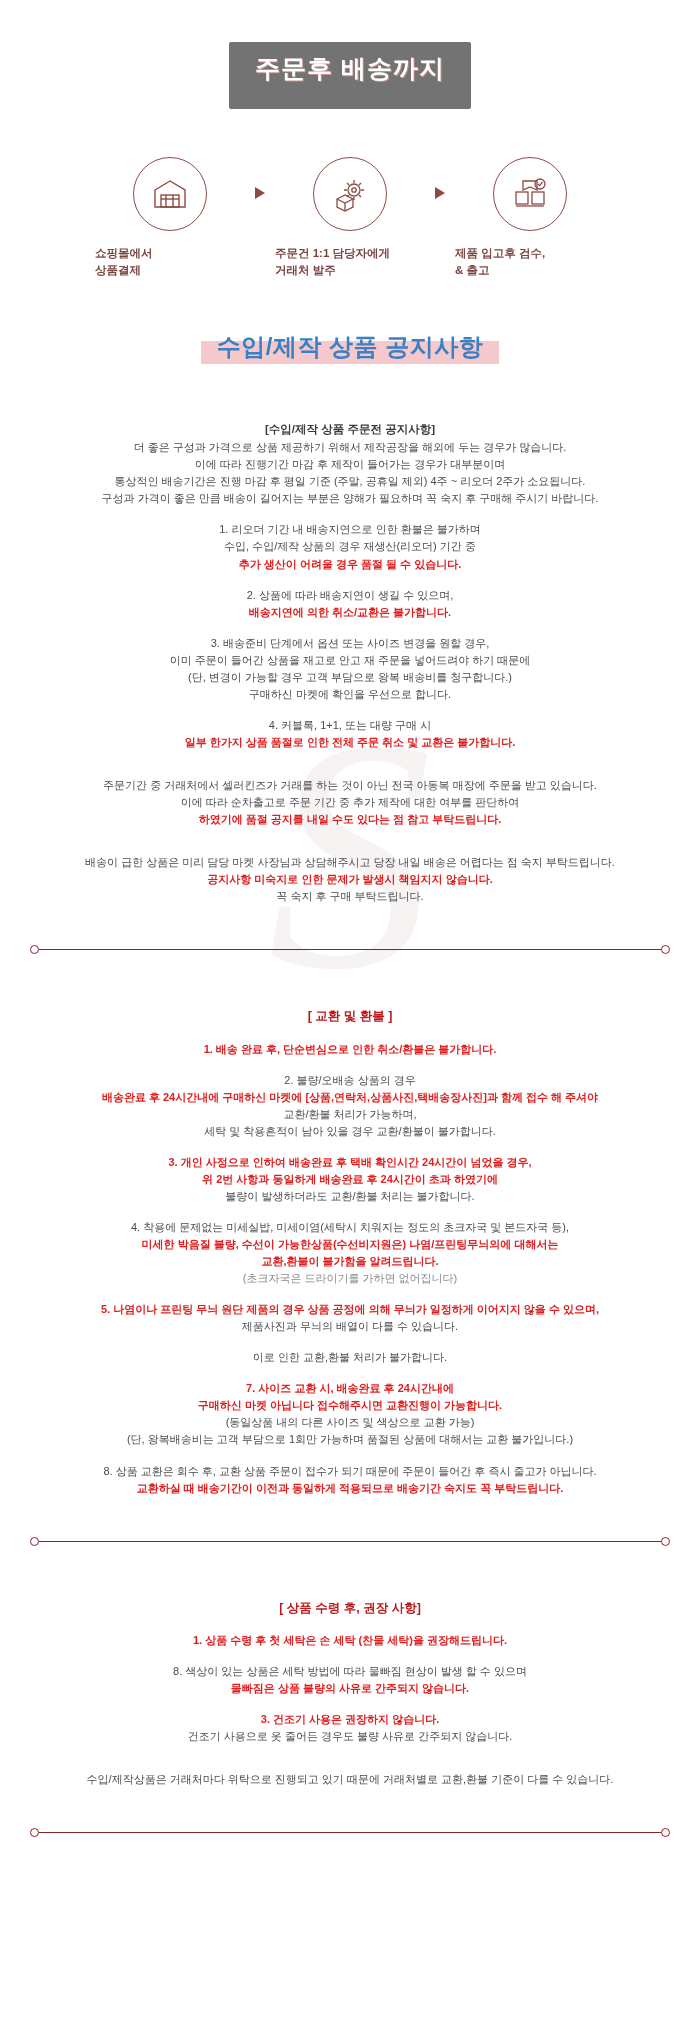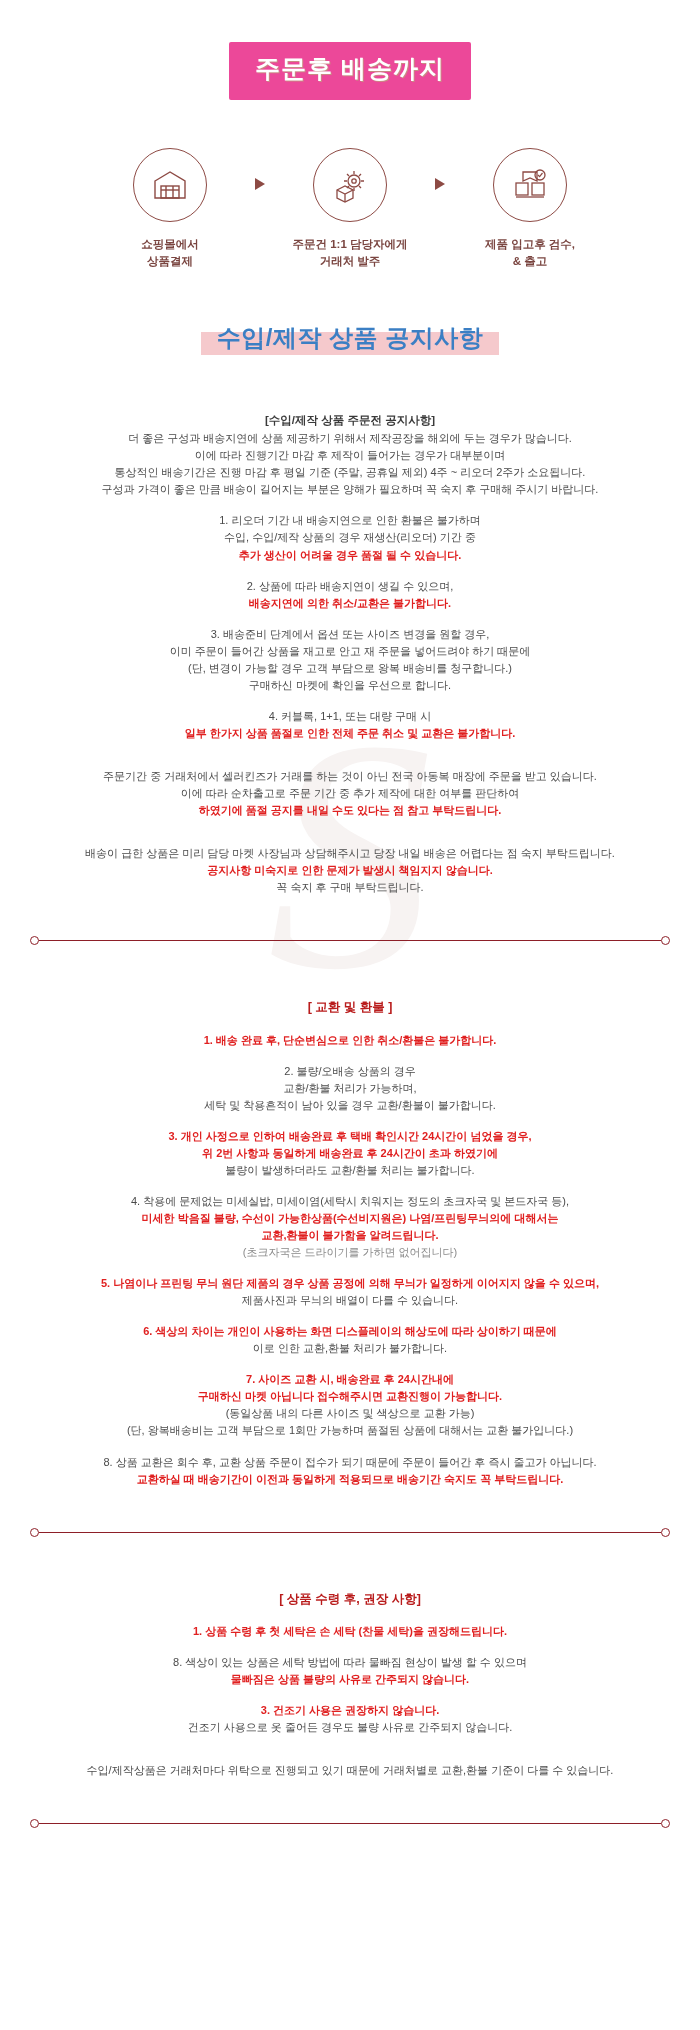--- a/index.html
+++ b/index.html
@@ -26,41 +26,41 @@
     z-index: 0;
     pointer-events: none;
     line-height: 1;
   }
   .content { position: relative; z-index: 1; }
 
   
   .top-banner-wrap { text-align: center; padding-top: 42px; }
   .top-banner {
     display: inline-block;
-    background: #ec4899;
-    padding: 7px 26px 12px;
+    background: #737373;
+    padding: 7px 26px 21px;
     border-radius: 2px;
   }
   .top-banner h1 {
     font-size: 25px;
     letter-spacing: 1px;
     color: #ffffff;
     font-weight: bold;
     text-shadow: 1px 1px 0 #c98a83;
   }
 
   
   .flow {
     display: flex;
     justify-content: center;
     align-items: flex-start;
     gap: 10px;
     margin-top: 48px;
   }
-  .flow-step { width: 150px; text-align: center; }
+  .flow-step { width: 150px; text-align: left; }
   .circle {
     width: 74px; height: 74px;
     border: 1.6px solid #8d4a44;
     border-radius: 50%;
     margin: 0 auto 14px;
     display: flex; align-items: center; justify-content: center;
     color: #8d4a44;
   }
   .flow-label {
     font-size: 11.5px;
@@ -216,21 +216,21 @@
     <div class="section-title-wrap">
       <div class="section-title">
         <span class="bar"></span>
         <h2>수입/제작 상품 공지사항</h2>
       </div>
     </div>
 
     <div class="block" id="notice-block">
       <p class="head">[수입/제작 상품 주문전 공지사항]</p>
     <div>
-          <p>더 좋은 구성과 배송지연에 상품 제공하기 위해서 제작공장을 해외에 두는 경우가 많습니다.</p>
+          <p>더 좋은 구성과 가격으로 상품 제공하기 위해서 제작공장을 해외에 두는 경우가 많습니다.</p>
           <p>이에 따라 진행기간 마감 후 제작이 들어가는 경우가 대부분이며</p>
           <p>통상적인 배송기간은 진행 마감 후 평일 기준 (주말, 공휴일 제외) 4주 ~ 리오더 2주가 소요됩니다.</p>
           <p>구성과 가격이 좋은 만큼 배송이 길어지는 부분은 양해가 필요하며 꼭 숙지 후 구매해 주시기 바랍니다.</p>
         </div>
         <div class="sp">
           <p>1. 리오더 기간 내 배송지연으로 인한 환불은 불가하며</p>
           <p>수입, 수입/제작 상품의 경우 재생산(리오더) 기간 중</p>
           <p class="red">추가 생산이 어려울 경우 품절 될 수 있습니다.</p>
         </div>
         <div class="sp">
@@ -265,40 +265,40 @@
       <span class="dot r"></span>
     </div>
 
     <div class="block" id="exchange-block">
       <p class="bracket-head">[ 교환 및 환불 ]</p>
     <div class="sp">
           <p class="red">1. 배송 완료 후, 단순변심으로 인한 취소/환불은 불가합니다.</p>
         </div>
         <div class="sp">
           <p>2. 불량/오배송 상품의 경우</p>
+          <p class="red">배송완료 후 24시간내에 구매하신 마켓에 [상품,연락처,상품사진,택배송장사진]과 함께 접수 해 주셔야</p>
           <p>교환/환불 처리가 가능하며,</p>
           <p>세탁 및 착용흔적이 남아 있을 경우 교환/환불이 불가합니다.</p>
         </div>
         <div class="sp">
           <p class="red">3. 개인 사정으로 인하여 배송완료 후 택배 확인시간 24시간이 넘었을 경우,</p>
           <p class="red">위 2번 사항과 동일하게 배송완료 후 24시간이 초과 하였기에</p>
           <p>불량이 발생하더라도 교환/환불 처리는 불가합니다.</p>
         </div>
         <div class="sp">
           <p>4. 착용에 문제없는 미세실밥, 미세이염(세탁시 치워지는 정도의 초크자국 및 본드자국 등),</p>
           <p class="red">미세한 박음질 불량, 수선이 가능한상품(수선비지원은) 나염/프린팅무늬의에 대해서는</p>
           <p class="red">교환,환불이 불가함을 알려드립니다.</p>
           <p class="gray">(초크자국은 드라이기를 가하면 없어집니다)</p>
         </div>
         <div class="sp">
           <p class="red">5. 나염이나 프린팅 무늬 원단 제품의 경우 상품 공정에 의해 무늬가 일정하게 이어지지 않을 수 있으며,</p>
           <p>제품사진과 무늬의 배열이 다를 수 있습니다.</p>
         </div>
         <div class="sp">
-          <p class="red">6. 색상의 차이는 개인이 사용하는 화면 디스플레이의 해상도에 따라 상이하기 때문에</p>
           <p>이로 인한 교환,환불 처리가 불가합니다.</p>
         </div>
         <div class="sp">
           <p class="red">7. 사이즈 교환 시, 배송완료 후 24시간내에</p>
           <p class="red">구매하신 마켓 아닙니다 접수해주시면 교환진행이 가능합니다.</p>
           <p>(동일상품 내의 다른 사이즈 및 색상으로 교환 가능)</p>
           <p>(단, 왕복배송비는 고객 부담으로 1회만 가능하며 품절된 상품에 대해서는 교환 불가입니다.)</p>
         </div>
         <div class="sp">
           <p>8. 상품 교환은 회수 후, 교환 상품 주문이 접수가 되기 때문에 주문이 들어간 후 즉시 줄고가 아닙니다.</p>

